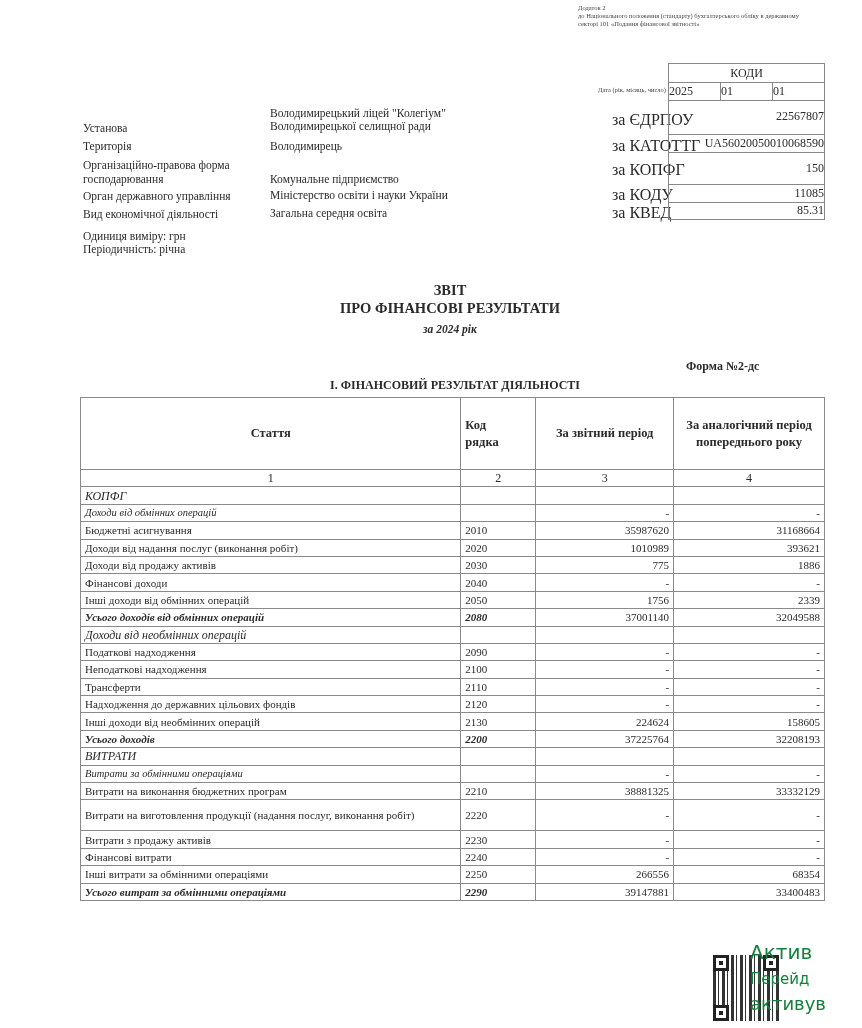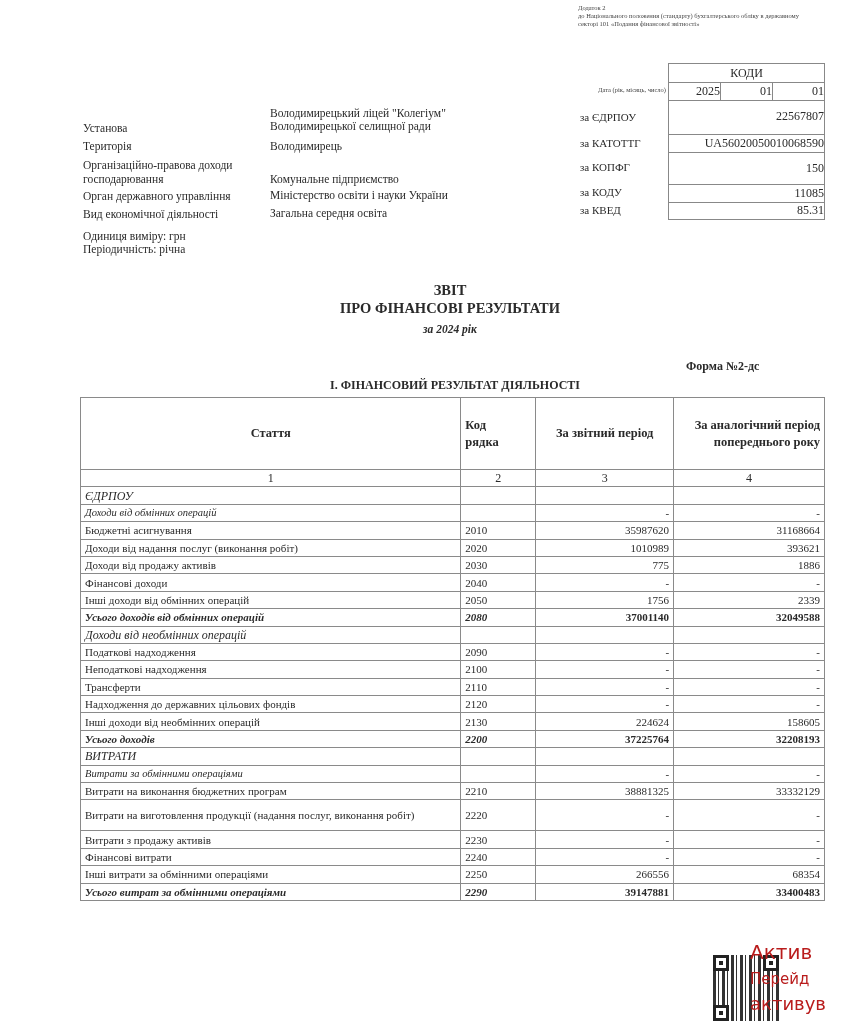--- a/index.html
+++ b/index.html
@@ -4,25 +4,25 @@
 <style>
   * { box-sizing: border-box; margin: 0; padding: 0; }
   html, body { width: 862px; height: 1028px; background: #ffffff; overflow: hidden; }
   body { position: relative; font-family: "Liberation Serif", "DejaVu Serif", serif; color: #2a2a2a; }
 
   .appendix { position: absolute; left: 578px; top: 4px; width: 230px; font-size: 6.5px; line-height: 8px; color: #444; }
 
   .codes-title { position: absolute; left: 668px; top: 63px; width: 157px; height: 20px; border: 1px solid #888; text-align: center; font-size: 12px; line-height: 19px; }
   .date-label { position: absolute; left: 568px; top: 86px; width: 98px; text-align: right; font-size: 6.5px; color: #444; }
   .date-row { position: absolute; left: 668px; top: 83px; width: 157px; height: 18px; border: 1px solid #888; border-top: none; display: flex; }
-  .date-row span { flex: 1; text-align: right; font-size: 12px; line-height: 17px; border-right: 1px solid #888; }
+  .date-row span { flex: 1; text-align: left; font-size: 12px; line-height: 17px; border-right: 1px solid #888; }
   .date-row span:last-child { border-right: none; }
 
   .code-box { position: absolute; left: 668px; width: 157px; border: 1px solid #888; text-align: right; font-size: 12px; }
-  .code-label { position: absolute; left: 580px; font-size: 11px; }
+  .code-label { position: absolute; left: 612px; font-size: 16px; }
 
   .info-label { position: absolute; left: 83px; font-size: 11.5px; line-height: 14px; }
   .info-value { position: absolute; left: 270px; font-size: 11.5px; line-height: 14px; }
 
   .title1 { position: absolute; left: 0; width: 900px; top: 282px; text-align: center; font-weight: bold; font-size: 14.5px; }
   .title2 { position: absolute; left: 0; width: 900px; top: 300px; text-align: center; font-weight: bold; font-size: 14.5px; }
   .title3 { position: absolute; left: 0; width: 900px; top: 323px; text-align: center; font-style: italic; font-weight: bold; font-size: 11.5px; }
   .form-no { position: absolute; left: 686px; top: 359px; font-weight: bold; font-size: 12px; }
   .section-title { position: absolute; left: 0; width: 910px; top: 378px; text-align: center; font-weight: bold; font-size: 12px; }
 
@@ -30,24 +30,24 @@
   table.fin td, table.fin th { border: 1px solid #8a8a8a; padding: 0 4px; height: 17.4px; line-height: 14px; }
   table.fin th { font-weight: bold; font-size: 12.5px; text-align: center; height: 72px; line-height: 17px; }
   table.fin .c1 { width: 381px; }
   table.fin .c2 { width: 75px; text-align: left; }
   table.fin .c3 { width: 138px; text-align: right; }
   table.fin .c4 { width: 151px; text-align: right; }
   table.fin tr.numrow td { text-align: center; font-size: 12px; }
   tr.section td.c1 { font-style: italic; font-size: 12px; }
   tr.subsection td.c1 { font-style: italic; font-size: 10.5px; margin-top: 14px; }
   tr.total td { font-weight: bold; font-style: italic; }
-  tr.total td.c3, tr.total td.c4 { font-weight: bold; font-style: normal; }
+  tr.total td.c3, tr.total td.c4 { font-weight: normal; font-style: normal; }
   tr.tall td { height: 31px; margin-top: 7px; }
 
-  .watermark { position: absolute; left: 750px; font-family: "DejaVu Sans", sans-serif; color: #b91c1c; white-space: nowrap; }
+  .watermark { position: absolute; left: 750px; font-family: "DejaVu Sans", sans-serif; color: #15803d; white-space: nowrap; }
   .qr { position: absolute; left: 713px; top: 955px; width: 66px; height: 66px; background:
       repeating-linear-gradient(90deg, #333 0 3px, #fff 3px 5px, #333 5px 6px, #fff 6px 9px),
       repeating-linear-gradient(0deg, rgba(255,255,255,.6) 0 2px, transparent 2px 5px); }
   .qr .finder { position: absolute; width: 16px; height: 16px; border: 3px solid #222; background: #fff; }
   .qr .finder::after { content: ""; position: absolute; left: 3px; top: 3px; width: 4px; height: 4px; background: #222; }
 </style>
 </head>
 <body>
 
 <div class="appendix">
@@ -76,21 +76,21 @@
 <div class="code-box" style="top:185px;height:18px;line-height:16px;border-top:none">11085</div>
 
 <div class="code-label" style="top:204px">за КВЕД</div>
 <div class="code-box" style="top:203px;height:17px;line-height:15px;border-top:none">85.31</div>
 
 <div class="info-value" style="top:106px">Володимирецький ліцей "Колегіум"</div>
 <div class="info-label" style="top:121px">Установа</div>
 <div class="info-value" style="top:119px">Володимирецької селищної ради</div>
 <div class="info-label" style="top:139px">Територія</div>
 <div class="info-value" style="top:139px">Володимирець</div>
-<div class="info-label" style="top:158px">Організаційно-правова доходи</div>
+<div class="info-label" style="top:158px">Організаційно-правова форма</div>
 <div class="info-label" style="top:172px">господарювання</div>
 <div class="info-value" style="top:172px">Комунальне підприємство</div>
 <div class="info-label" style="top:189px">Орган державного управління</div>
 <div class="info-value" style="top:188px">Міністерство освіти і науки України</div>
 <div class="info-label" style="top:207px">Вид економічної діяльності</div>
 <div class="info-value" style="top:206px">Загальна середня освіта</div>
 <div class="info-label" style="top:229px">Одиниця виміру: грн</div>
 <div class="info-label" style="top:242px">Періодичність:  річна</div>
 
 <div class="title1">ЗВІТ</div>
@@ -98,32 +98,32 @@
 <div class="title3">за 2024 рік</div>
 <div class="form-no">Форма №2-дс</div>
 <div class="section-title">І. ФІНАНСОВИЙ РЕЗУЛЬТАТ ДІЯЛЬНОСТІ</div>
 
 <table class="fin">
   <thead>
     <tr>
       <th class="c1">Стаття</th>
       <th class="c2"><span style="display:inline-block;width:50px">Код рядка</span></th>
       <th class="c3" style="text-align:center">За звітний період</th>
-      <th class="c4" style="text-align:right">За аналогічний період попереднього року</th>
+      <th class="c4" style="text-align:center">За аналогічний період попереднього року</th>
     </tr>
   </thead>
   <tbody id="tbody">
     <tr class="numrow">
       <td class="c1">1</td>
       <td class="c2">2</td>
       <td class="c3" style="text-align:center">3</td>
       <td class="c4" style="text-align:center">4</td>
     </tr>
   <tr class="section">
-        <td class="c1">ЄДРПОУ</td>
+        <td class="c1">КОПФГ</td>
         <td class="c2"></td>
         <td class="c3"></td>
         <td class="c4"></td>
       </tr>
       <tr class="subsection">
         <td class="c1">Доходи від обмінних операцій</td>
         <td class="c2"></td>
         <td class="c3">-</td>
         <td class="c4">-</td>
       </tr>

